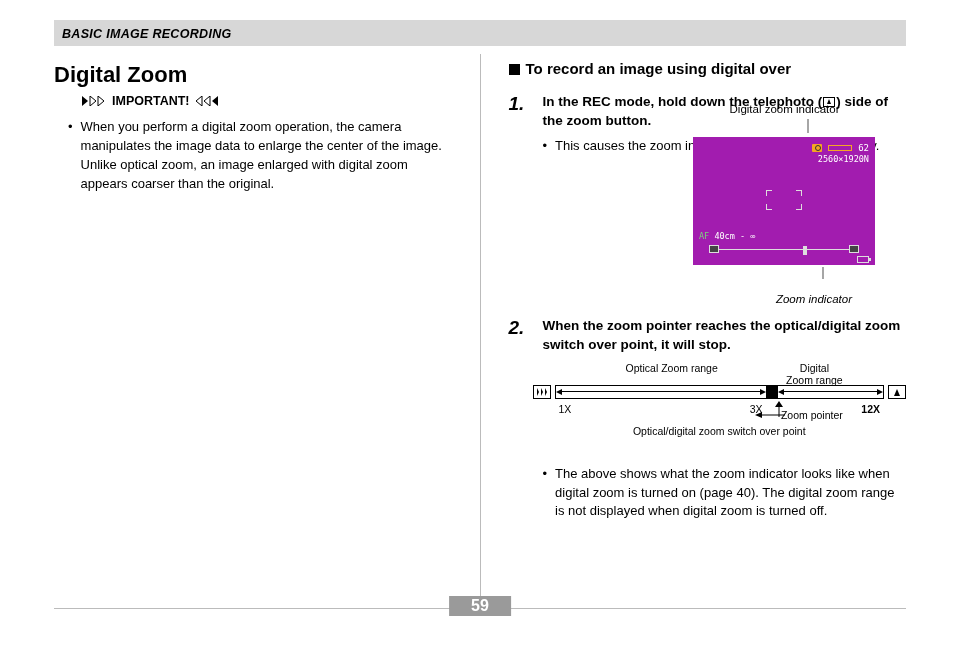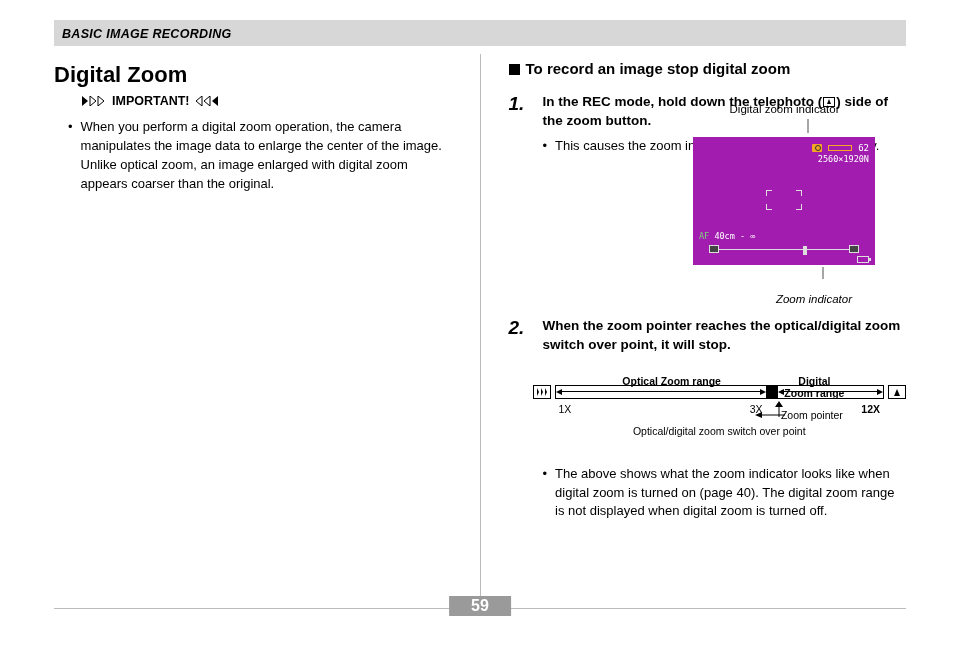--- a/index.html
+++ b/index.html
@@ -224,21 +224,21 @@
   }
 
   
   .zoom-diagram {
     margin: 6px 0 18px 24px;
     position: relative;
     height: 86px;
     font-size: 10.5px;
   }
   .zd-labels-top {
-     position:absolute;top:14px;left:44px;right:44px;display:flex;font-weight:bold;
+     position:absolute;top:1px;left:44px;right:44px;display:flex;
   }
   .zd-lt-opt{flex:2;text-align:center;}
   .zd-lt-dig{flex:1;text-align:center;}
   .zd-row {
     position:absolute;
     top:24px;
     left:0;right:0;
     display:flex;
     align-items:center;
     gap:4px;
@@ -365,21 +365,21 @@
         <span class="dot">•</span>
         <span>When you perform a digital zoom operation, the camera manipulates the image data to enlarge the center of the image. Unlike optical zoom, an image enlarged with digital zoom appears coarser than the original.</span>
       </div>
     </div>
 
     <div class="col-divider"></div>
 
     <div class="col-right">
       <div class="sub-heading">
         <span class="sq"></span>
-        <span>To record an image stop digital zoom</span>
+        <span>To record an image using digital over</span>
       </div>
 
       <div class="step1-grid">
         <div class="step-row">
           <div class="step-num">1.</div>
           <div class="step-body primary-1-textcol">
             <div class="step-bold">
               <span>In the REC mode, hold down the telephoto (</span><span class="tele-inline-ico"></span><span>) side of the zoom button.</span>
             </div>
             <div class="step-note">

